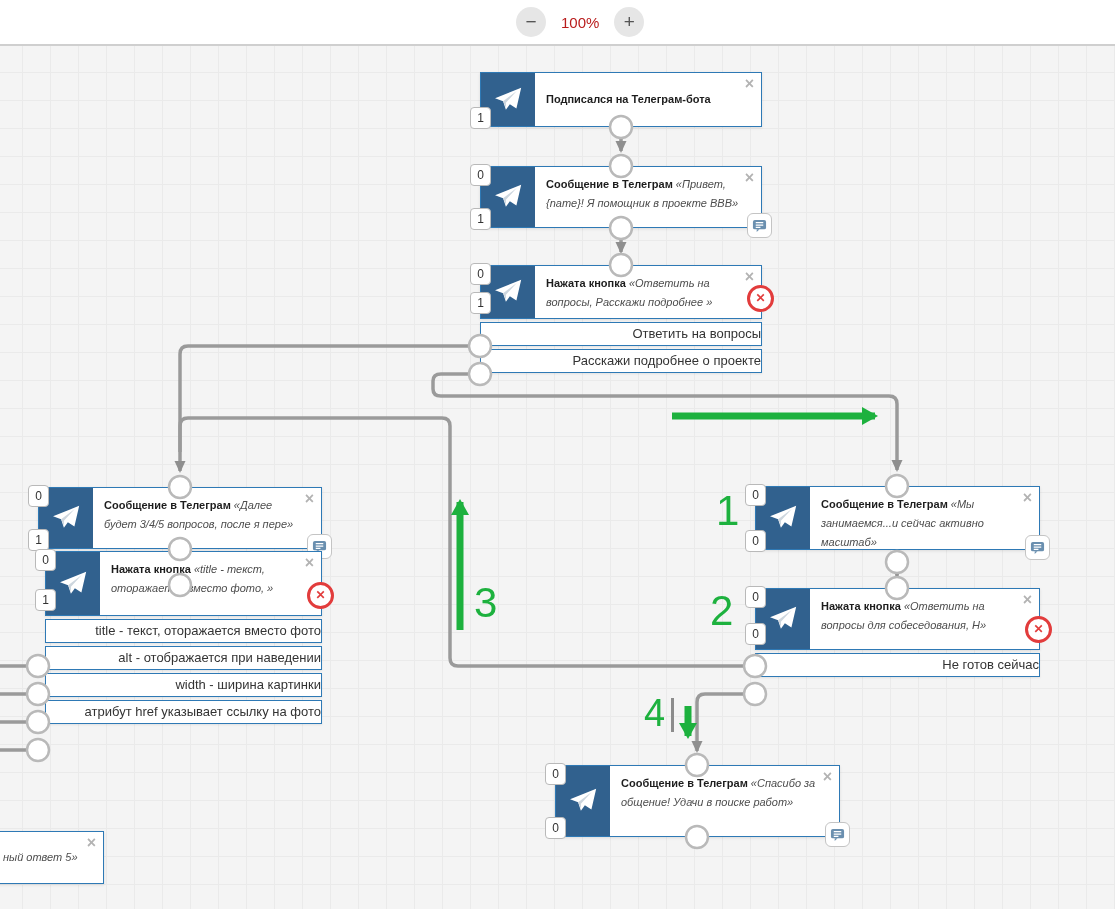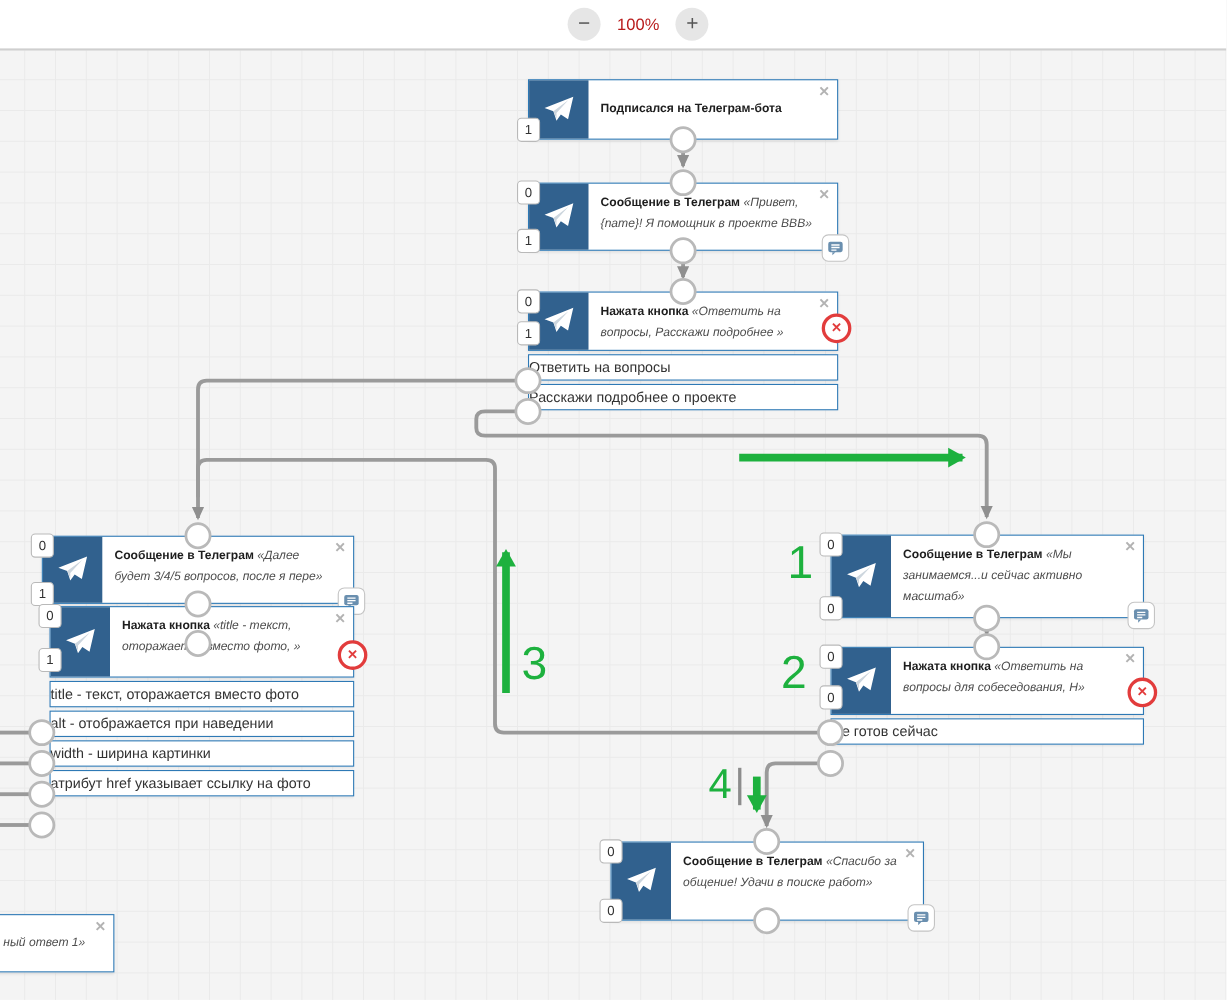--- a/index.html
+++ b/index.html
@@ -31,21 +31,21 @@
   .t-italic{font-style:italic;color:#4d4d4d;}
   .close{position:absolute;top:3px;right:7px;color:#b3b3b3;font-size:16px;font-weight:bold;
     line-height:16px;cursor:pointer;}
   .badge{position:absolute;left:-11px;width:19px;height:20px;background:#fff;
     border:1.5px solid #b9b9b9;border-radius:4px;font-size:12px;color:#333;
     text-align:center;line-height:20px;z-index:3;}
   .badge.top{top:-3px;}
   .badge.bot{bottom:-3px;}
   .badge.bot-in{bottom:4px;}
   .n-row{position:relative;margin-top:3px;border:1.5px solid #2e79b5;background:#fff;
-    height:22px;line-height:22px;text-align:left;font-size:13px;color:#333;
+    height:22px;line-height:22px;text-align:right;font-size:13px;color:#333;
     box-sizing:content-box;box-shadow:0 1px 2px rgba(0,0,0,0.08);cursor:pointer;}
   .redx{position:absolute;right:-13px;bottom:6px;width:21px;height:21px;background:#fff;
     border:3px solid #e23c3c;border-radius:50%;color:#e23c3c;font-size:12px;font-weight:bold;
     text-align:center;line-height:21px;cursor:pointer;z-index:3;}
   .bubble-btn{position:absolute;right:-11px;bottom:-11px;width:23px;height:23px;background:#fff;
     border:1.5px solid #c4c4c4;border-radius:6px;display:flex;align-items:center;
     justify-content:center;cursor:pointer;z-index:3;}
   
   .g-num{position:absolute;color:#1db13e;font-size:42px;line-height:42px;z-index:5;
     font-family:"Liberation Sans",sans-serif;}
@@ -185,21 +185,21 @@
       <div class="badge bot-in">1</div>
       <div class="redx">✕</div>
     </div>
     <div class="n-row">title - текст, оторажается вместо фото</div>
     <div class="n-row">alt - отображается при наведении</div>
     <div class="n-row">width - ширина картинки</div>
     <div class="n-row">атрибут href указывает ссылку на фото</div>
   </div>
 
   <div class="node" style="left:755px;top:486px;width:285px">
-    <div class="n-head" style="height:76px">
+    <div class="n-head" style="height:64px">
       <div class="tg-icon">
         <svg width="28" height="28" viewBox="0 0 24 24">
             <path d="M23.3,1.6 L0.9,10.4 L7.8,13 L10.2,20.4 L13.6,15.6 L19.2,19.2 Z" fill="#fff"></path>
             <path d="M7.8,13 L19.5,4.3 L10.2,14.4 L10.2,18.6 Z" fill="#cdd6de"></path>
           </svg>
       </div>
       <div class="n-title">
         <span class="t-bold">Сообщение в Телеграм</span>
         <span class="t-italic">«Мы занимаемся...и сейчас активно масштаб»</span>
       </div>
@@ -257,21 +257,21 @@
             <path d="M4,5 H12 M4,7.5 H12 M4,10 H9" stroke="#fff" stroke-width="1.3"></path>
             <path d="M5,12 L5,15 L8,12 Z" fill="#6a8faf"></path>
           </svg>
       </div>
     </div>
   </div>
 
   <div class="node" style="left:-62px;top:831px;width:166px">
     <div class="n-head" style="height:53px">
       <div class="n-title" style="padding:16px 18px 6px 64px">
-        <span class="t-italic">ный ответ 1»</span>
+        <span class="t-italic">ный ответ 5»</span>
       </div>
       <span class="close">×</span>
     </div>
   </div>
 
   <svg id="overlay" class="layer" width="1115" height="909">
     <g fill="#ffffff" stroke="#b9b9b9" stroke-width="2.5">
       <circle cx="621" cy="127" r="11"></circle>
       <circle cx="621" cy="166" r="11"></circle>
       <circle cx="621" cy="228" r="11"></circle>

